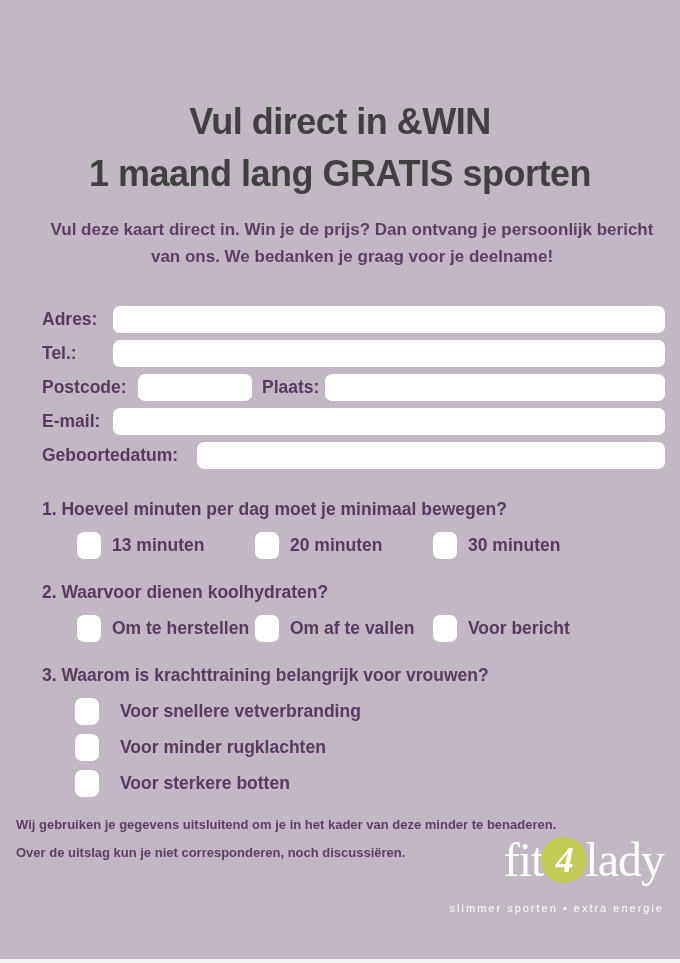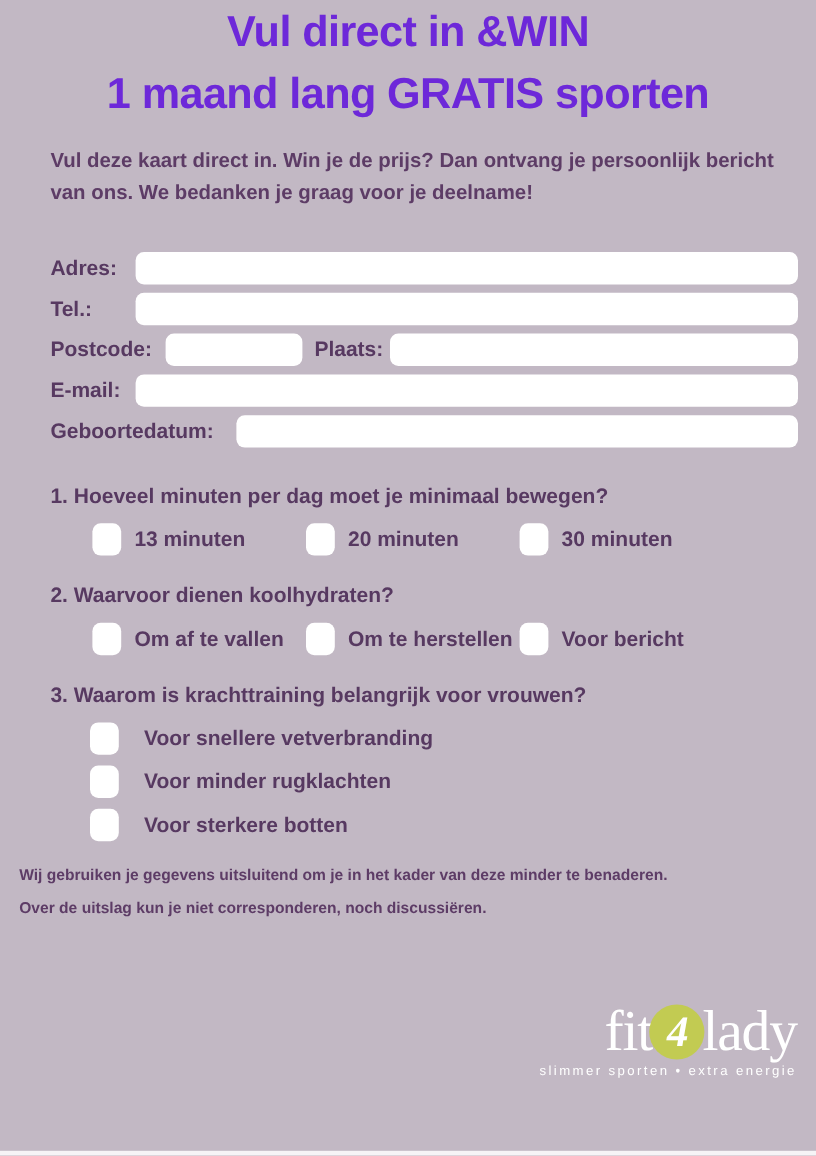--- a/index.html
+++ b/index.html
@@ -8,36 +8,38 @@
 
   .page {
     position:relative;
     width:680px; height:963px;
     background:#c2b8c4;
     overflow:hidden;
   }
 
   
   .title {
+    padding-top:96px;
     text-align:center;
-    color:#6d28d9;
+    color:#404040;
     font-size:36px;
     font-weight:700;
     line-height:52px;
     letter-spacing:-0.5px;
   }
 
   
   .intro {
     margin:16px 18px 0 42px;
     max-width:620px;
     color:#5d3c66;
     font-size:17px;
     font-weight:600;
     line-height:27px;
+    text-align:center;
   }
 
   
   .form { margin:36px 15px 0 42px; }
   .frow { display:flex; align-items:center; margin-bottom:7px; }
   .flabel {
     color:#573961;
     font-size:17.5px;
     font-weight:700;
     line-height:27px;
@@ -125,21 +127,21 @@
   }
   .logo-4 {
     font-family:"Liberation Serif", serif;
     font-style:italic;
     font-weight:700;
     font-size:36px;
     line-height:36px;
     color:#ffffff;
   }
   .tagline {
-    margin-top:3px;
+    margin-top:18px;
     color:#ffffff;
     font-size:11px;
     letter-spacing:2px;
     font-weight:400;
     white-space:nowrap;
   }
 
   .bottom-strip {
     position:absolute;
     left:0; bottom:0;
@@ -199,25 +201,25 @@
       <div class="opt">
         <div class="checkbox"></div>
         <div class="opt-label">30 minuten</div>
       </div>
     </div>
 
     <div class="qtitle">2. Waarvoor dienen koolhydraten?</div>
     <div class="opts-row">
       <div class="opt">
         <div class="checkbox"></div>
+        <div class="opt-label">Om te herstellen</div>
+      </div>
+      <div class="opt">
+        <div class="checkbox"></div>
         <div class="opt-label">Om af te vallen</div>
-      </div>
-      <div class="opt">
-        <div class="checkbox"></div>
-        <div class="opt-label">Om te herstellen</div>
       </div>
       <div class="opt">
         <div class="checkbox"></div>
         <div class="opt-label">Voor bericht</div>
       </div>
     </div>
 
     <div class="qtitle">3. Waarom is krachttraining belangrijk voor vrouwen?</div>
     <div class="opts-col">
       <div class="opt">

